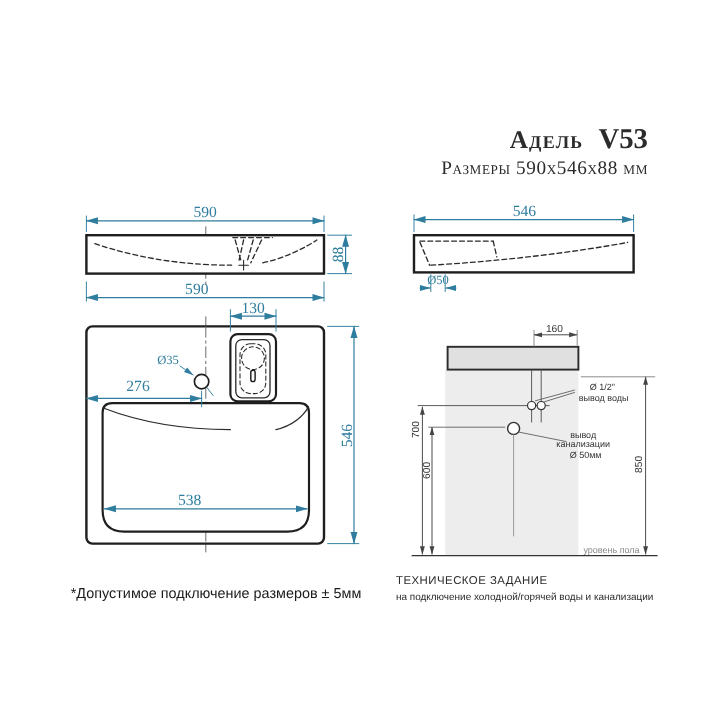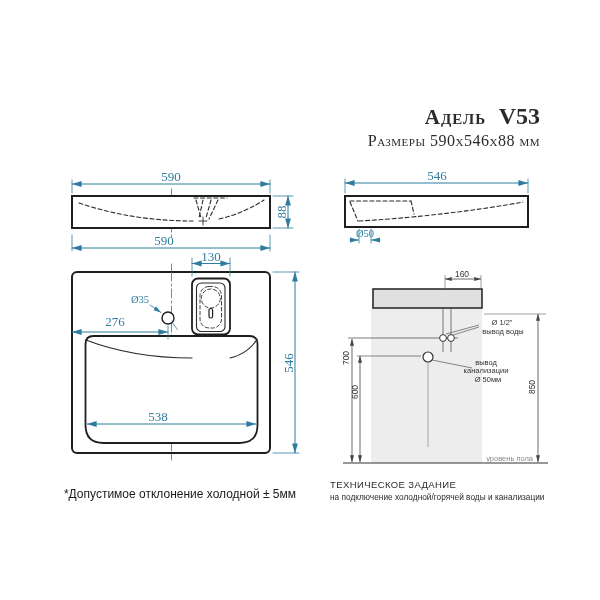--- a/index.html
+++ b/index.html
@@ -163,20 +163,20 @@
       <text class="gdim" x="355" y="395" text-anchor="middle" transform="rotate(-90 355 392)">600</text>
       <line x1="484" y1="314" x2="546" y2="314" stroke="#777" stroke-width="0.7"></line>
       <line x1="538" y1="314" x2="538" y2="462" stroke="#444" stroke-width="0.8" marker-start="url(#mG)" marker-end="url(#mG)"></line>
       <text class="gdim" x="532" y="390" text-anchor="middle" transform="rotate(-90 532 387)">850</text>
 
       <line x1="343" y1="463" x2="548" y2="463" stroke="#333" stroke-width="1.1"></line>
       <text x="533" y="460.5" text-anchor="end" fill="#8a8a8a" font-family="Liberation Sans, sans-serif" font-size="7.5">уровень пола</text>
     </g>
   </svg>
 
-  <div class="note1">*Допустимое отклонение холодной ± 5мм</div>
+  <div class="note1">*Допустимое подключение размеров ± 5мм</div>
 
   <div class="note2">
     <div class="l1">ТЕХНИЧЕСКОЕ ЗАДАНИЕ</div>
     <div class="l2">на подключение холодной/горячей воды и канализации</div>
   </div>
 
 </div>
 
 </body></html>

